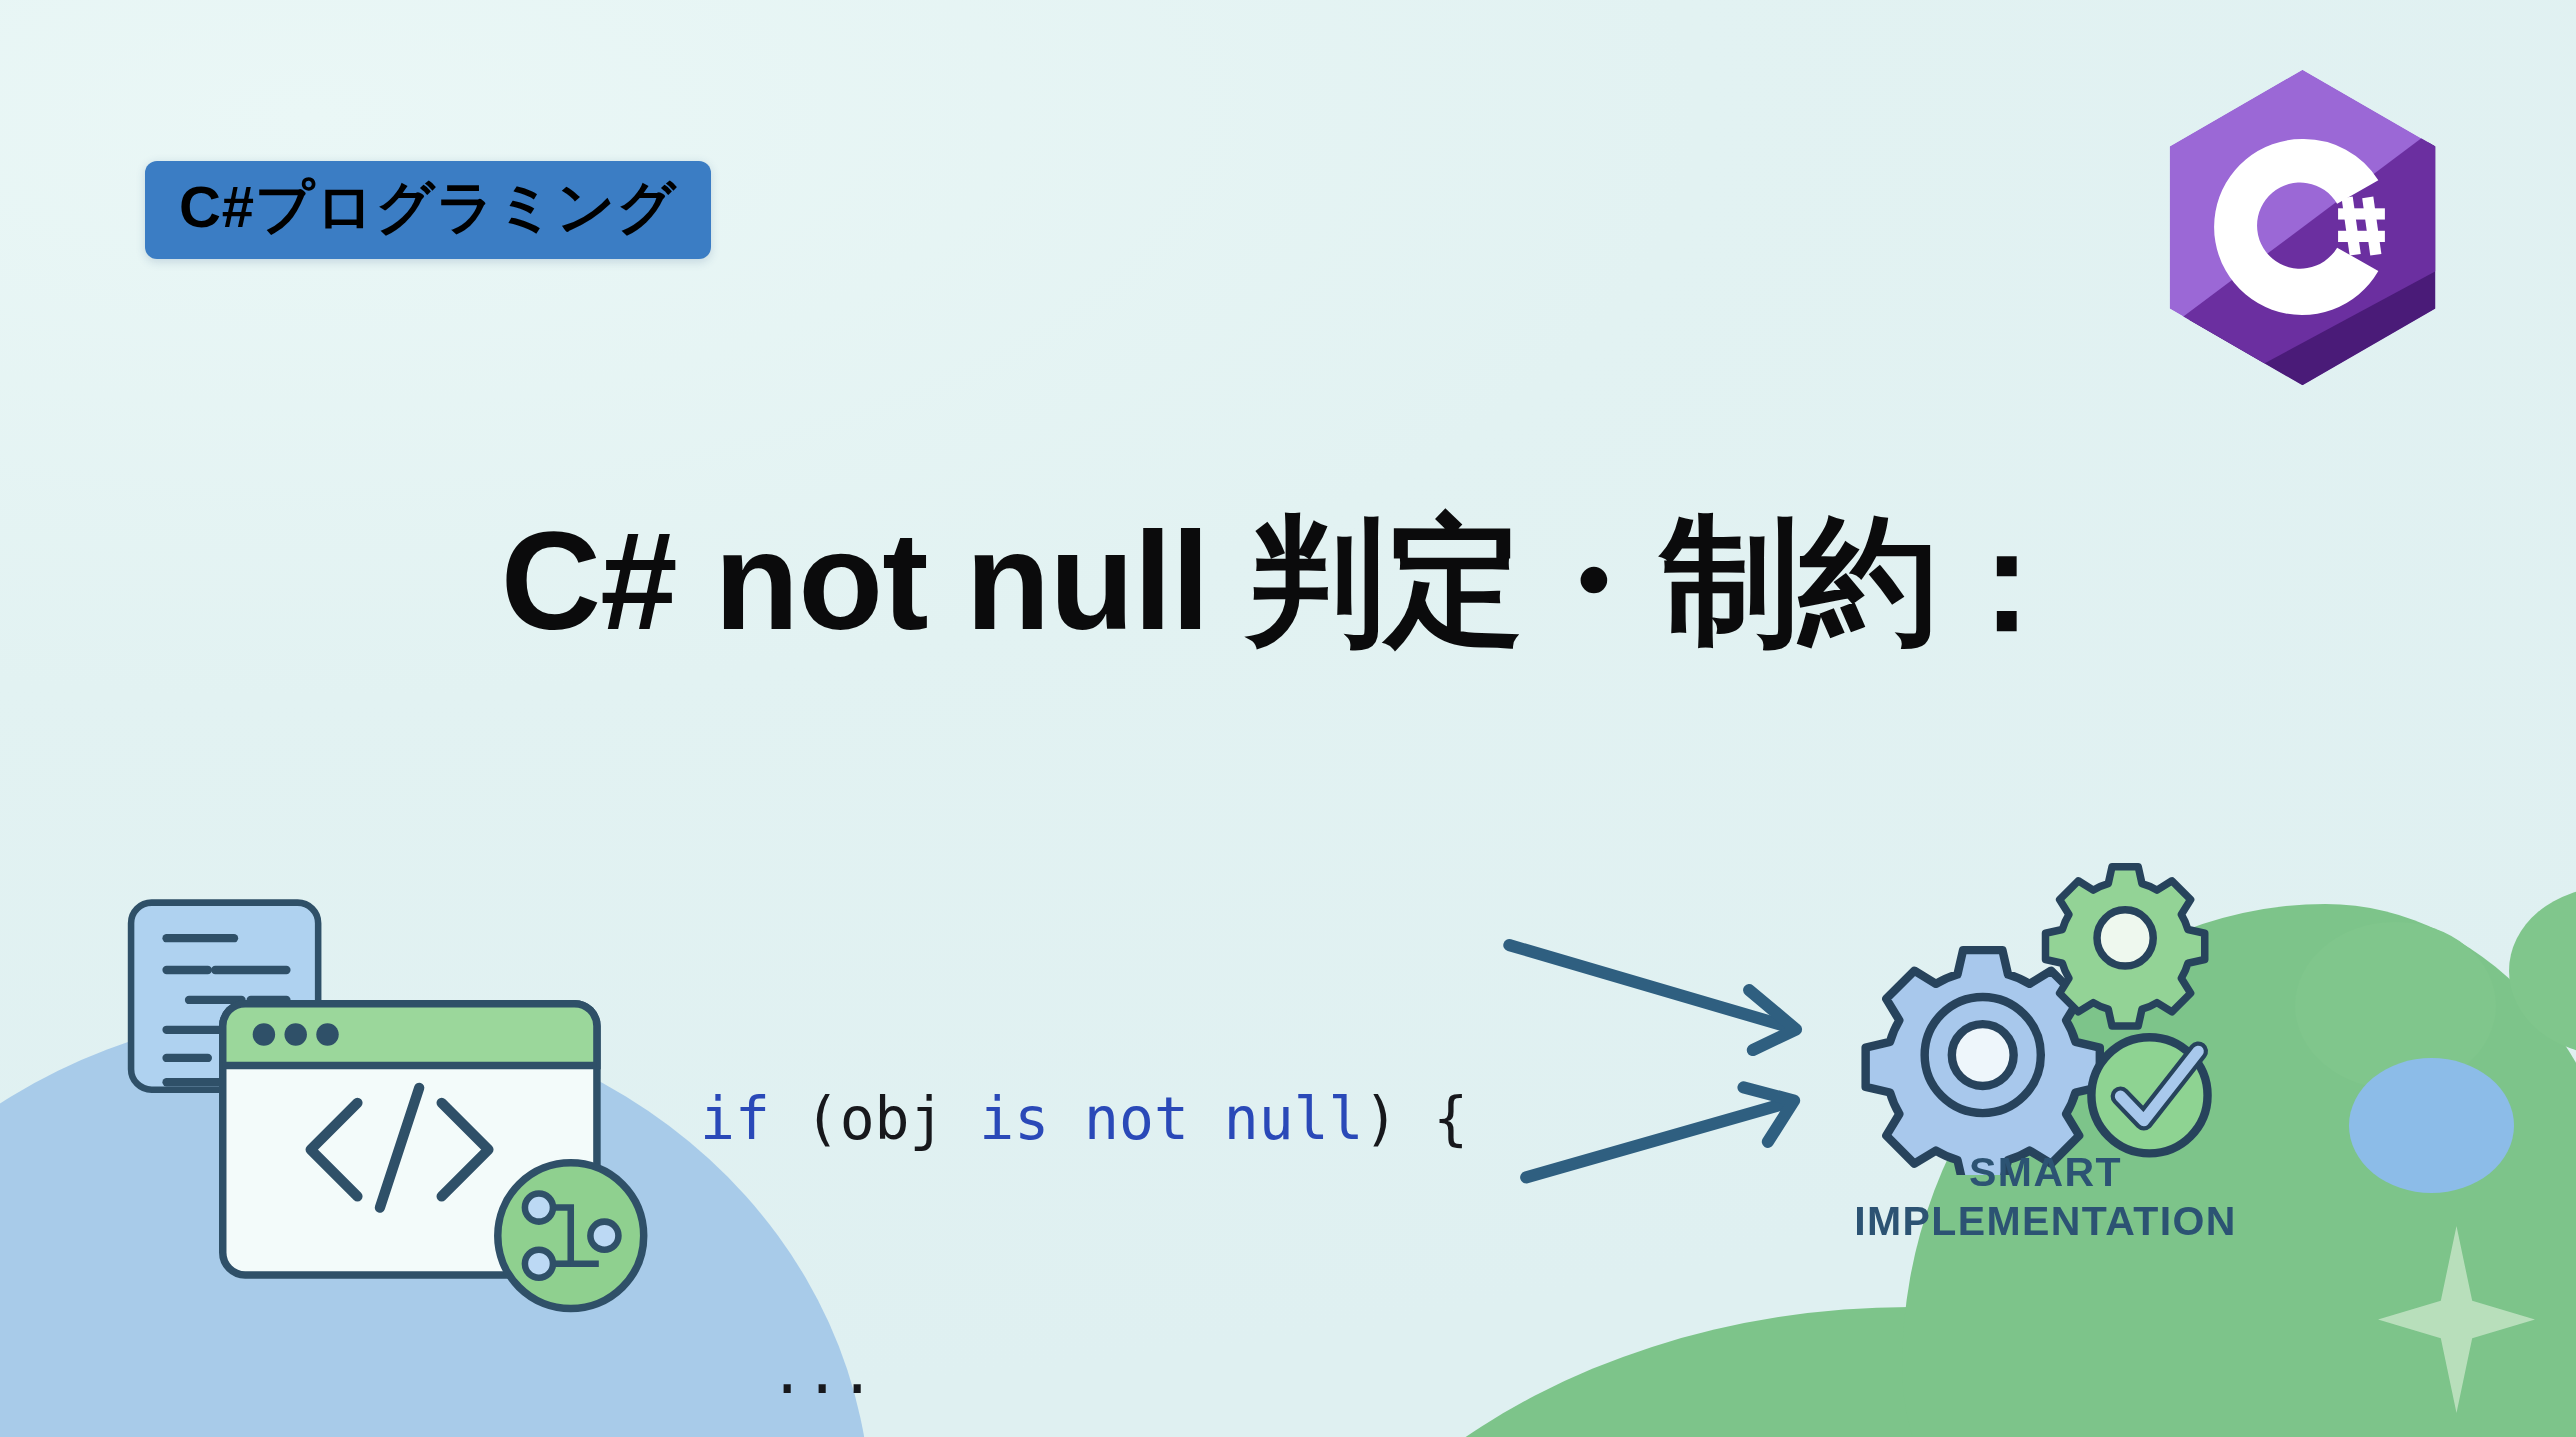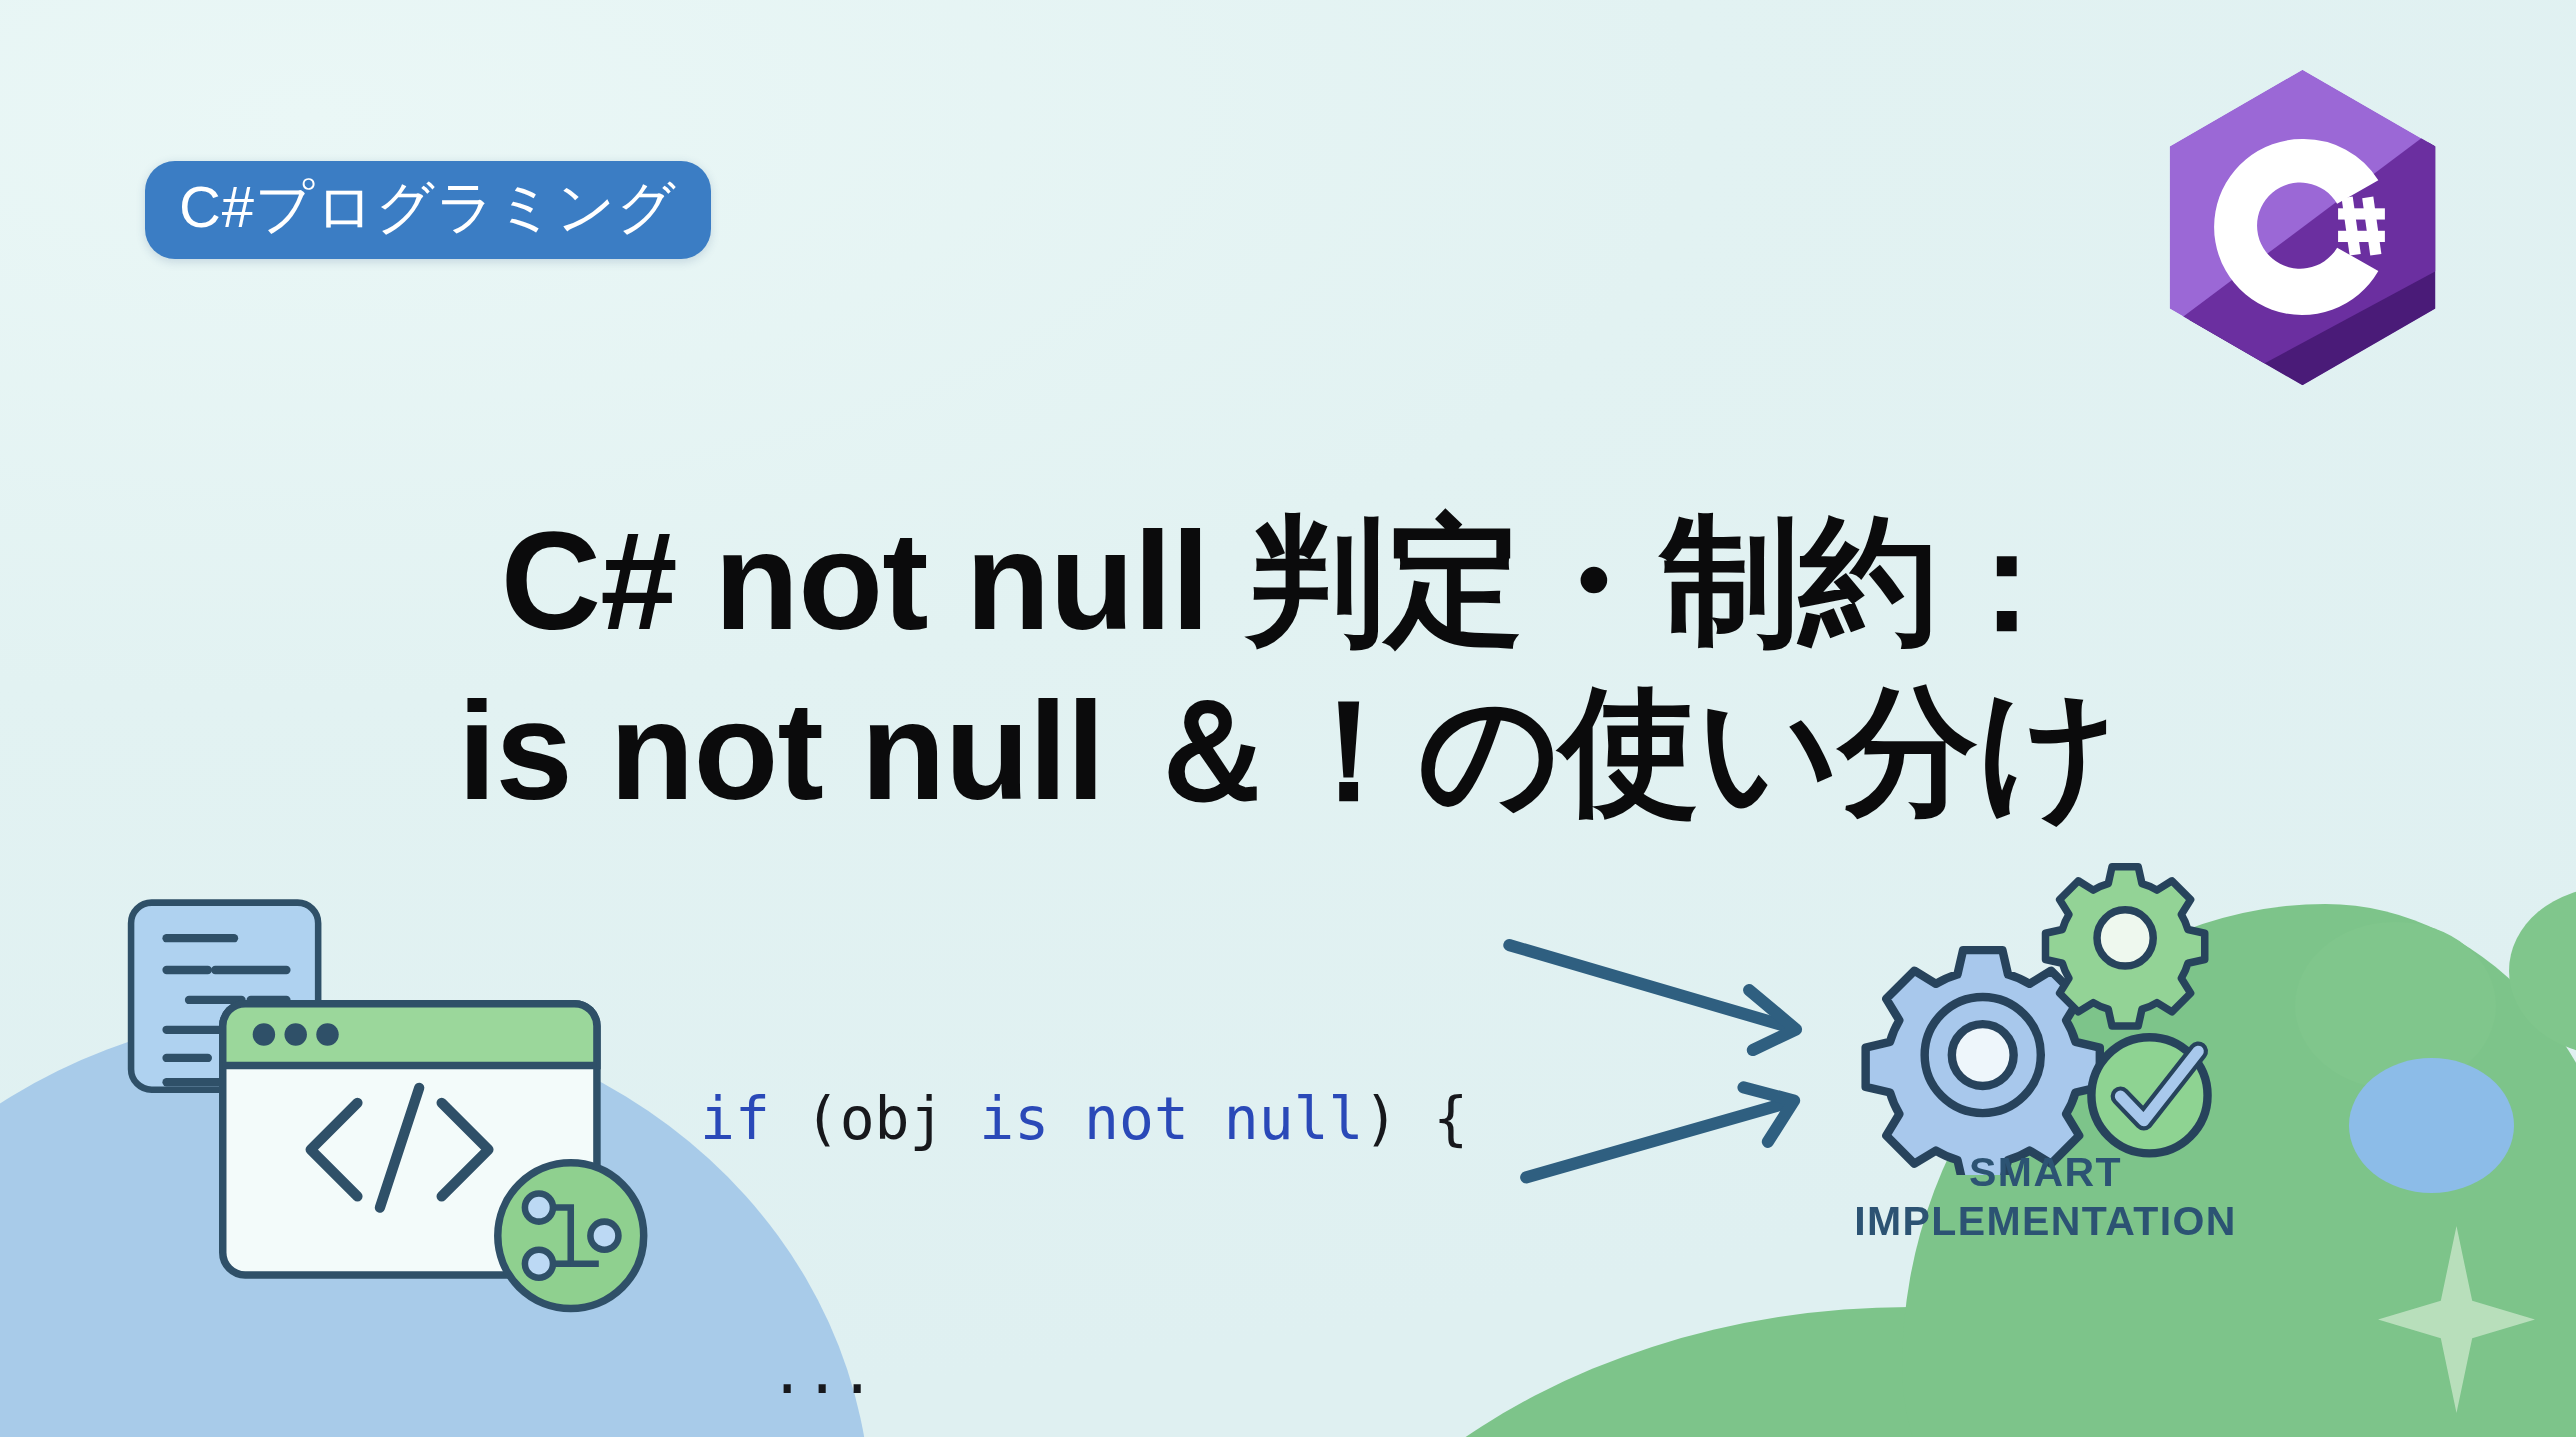--- a/index.html
+++ b/index.html
@@ -33,25 +33,25 @@
   #dot-blue-1{left:2349px;top:1058px;width:165px;height:135px;background:#8cbce8;border-radius:50%;}
   #sparkle{
     left:2378px;top:1226px;width:157px;height:187px;background:#cfe9cf;
     clip-path:polygon(50% 0%,60% 40%,100% 50%,60% 60%,50% 100%,40% 60%,0% 50%,40% 40%);
     opacity:.72;
   }
 
   
   #badge{
     position:absolute;left:145px;top:161px;
-    background:#3b7dc4;color:#ffffff;
-    border-radius:30px;
+    background:#3b7dc4;color:#000000;
+    border-radius:12px;
     padding:17px 34px 22.5px 34px;
     font-size:58px;line-height:1;letter-spacing:0.9px;
-    font-weight:400;
+    font-weight:700;
     box-shadow:0 2.8px 9.4px rgba(40,80,130,.18);
     white-space:nowrap;
   }
 
   
   #csharp-logo{position:absolute;left:2162px;top:66px;width:281px;height:323px;}
 
   
   #title{
     position:absolute;left:0;top:403px;width:2576px;
@@ -123,21 +123,20 @@
         <rect x="196" y="140" width="12" height="62" transform="rotate(-8 202 171)"></rect>
         <rect x="218" y="140" width="12" height="62" transform="rotate(-8 224 171)"></rect>
         <rect x="188" y="152" width="50" height="12"></rect>
         <rect x="188" y="176" width="50" height="12"></rect>
       </g>
     </svg>
   </div>
 
   <h1 id="title">
     <span class="tl">C# not null 判定・制約：</span>
-    <span class="tl">is not null ＆！の使い分け</span>
   </h1>
 
   <div id="code">
     <div><span class="kw">if</span><span> (obj </span><span class="kw">is not null</span><span>) {</span></div>
     <div>  ...</div>
     
     
     
   </div>
 

